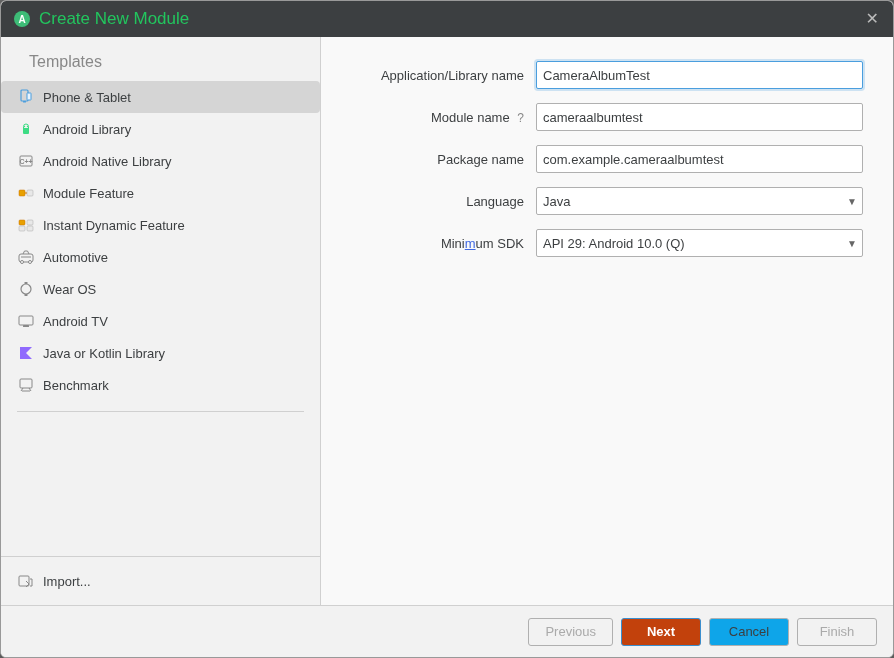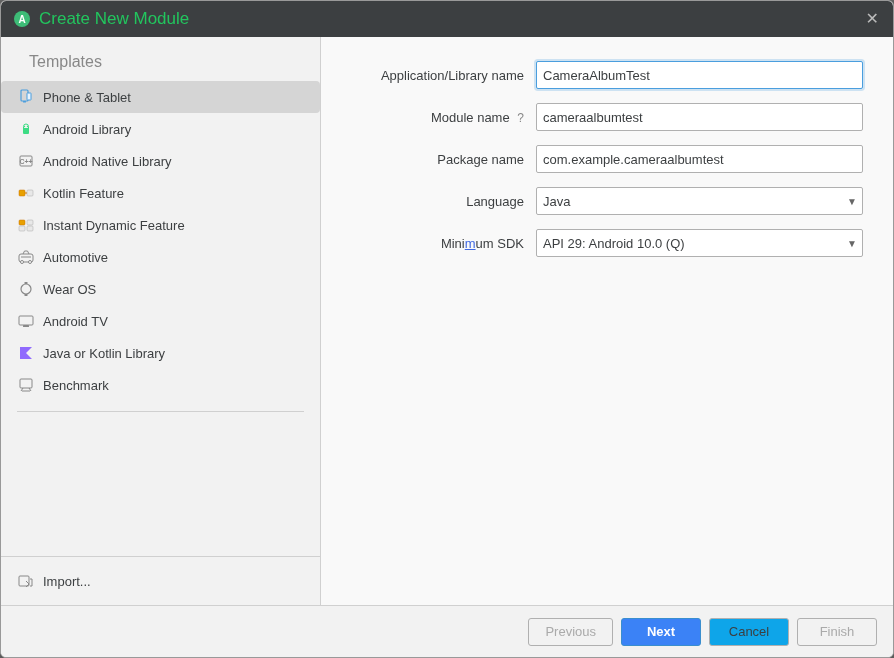--- a/index.html
+++ b/index.html
@@ -193,21 +193,21 @@
       min-width: 80px;
       padding: 0 16px;
       border-radius: 3px;
       border: 1px solid #b0b0b0;
       font-size: 13px;
       cursor: pointer;
       background: #0ea5e9;
       color: #3c3f41;
     }
     .btn-primary {
-      background: #3b82f6;
+      background: #c2410c;
       border-color: #3a8ece;
       color: #ffffff;
       font-weight: bold;
     }
     .btn-disabled {
       color: #aaa;
       background: #f2f2f2;
     }
   </style>
 </head>
@@ -266,21 +266,21 @@
       </div>
 
       <div class="sidebar-item">
         <span class="sidebar-icon">
           <svg viewBox="0 0 16 16" fill="none" xmlns="http://www.w3.org/2000/svg" width="16" height="16">
             <rect x="1" y="5" width="6" height="6" rx="1" fill="#e8a000" stroke="#c87000" stroke-width="0.5"></rect>
             <rect x="9" y="5" width="6" height="6" rx="1" fill="#e8e8e8" stroke="#aaa" stroke-width="0.5"></rect>
             <path d="M7 8h2" stroke="#c87000" stroke-width="1.2"></path>
           </svg>
         </span>
-        <span>Kotlin Feature</span>
+        <span>Module Feature</span>
       </div>
 
       <div class="sidebar-item">
         <span class="sidebar-icon">
           <svg viewBox="0 0 16 16" fill="none" xmlns="http://www.w3.org/2000/svg" width="16" height="16">
             <rect x="1" y="3" width="6" height="5" rx="1" fill="#e8a000" stroke="#c87000" stroke-width="0.5"></rect>
             <rect x="1" y="9" width="6" height="5" rx="1" fill="#e8e8e8" stroke="#aaa" stroke-width="0.5"></rect>
             <rect x="9" y="3" width="6" height="5" rx="1" fill="#e8e8e8" stroke="#aaa" stroke-width="0.5"></rect>
             <rect x="9" y="9" width="6" height="5" rx="1" fill="#e8e8e8" stroke="#aaa" stroke-width="0.5"></rect>
           </svg>

